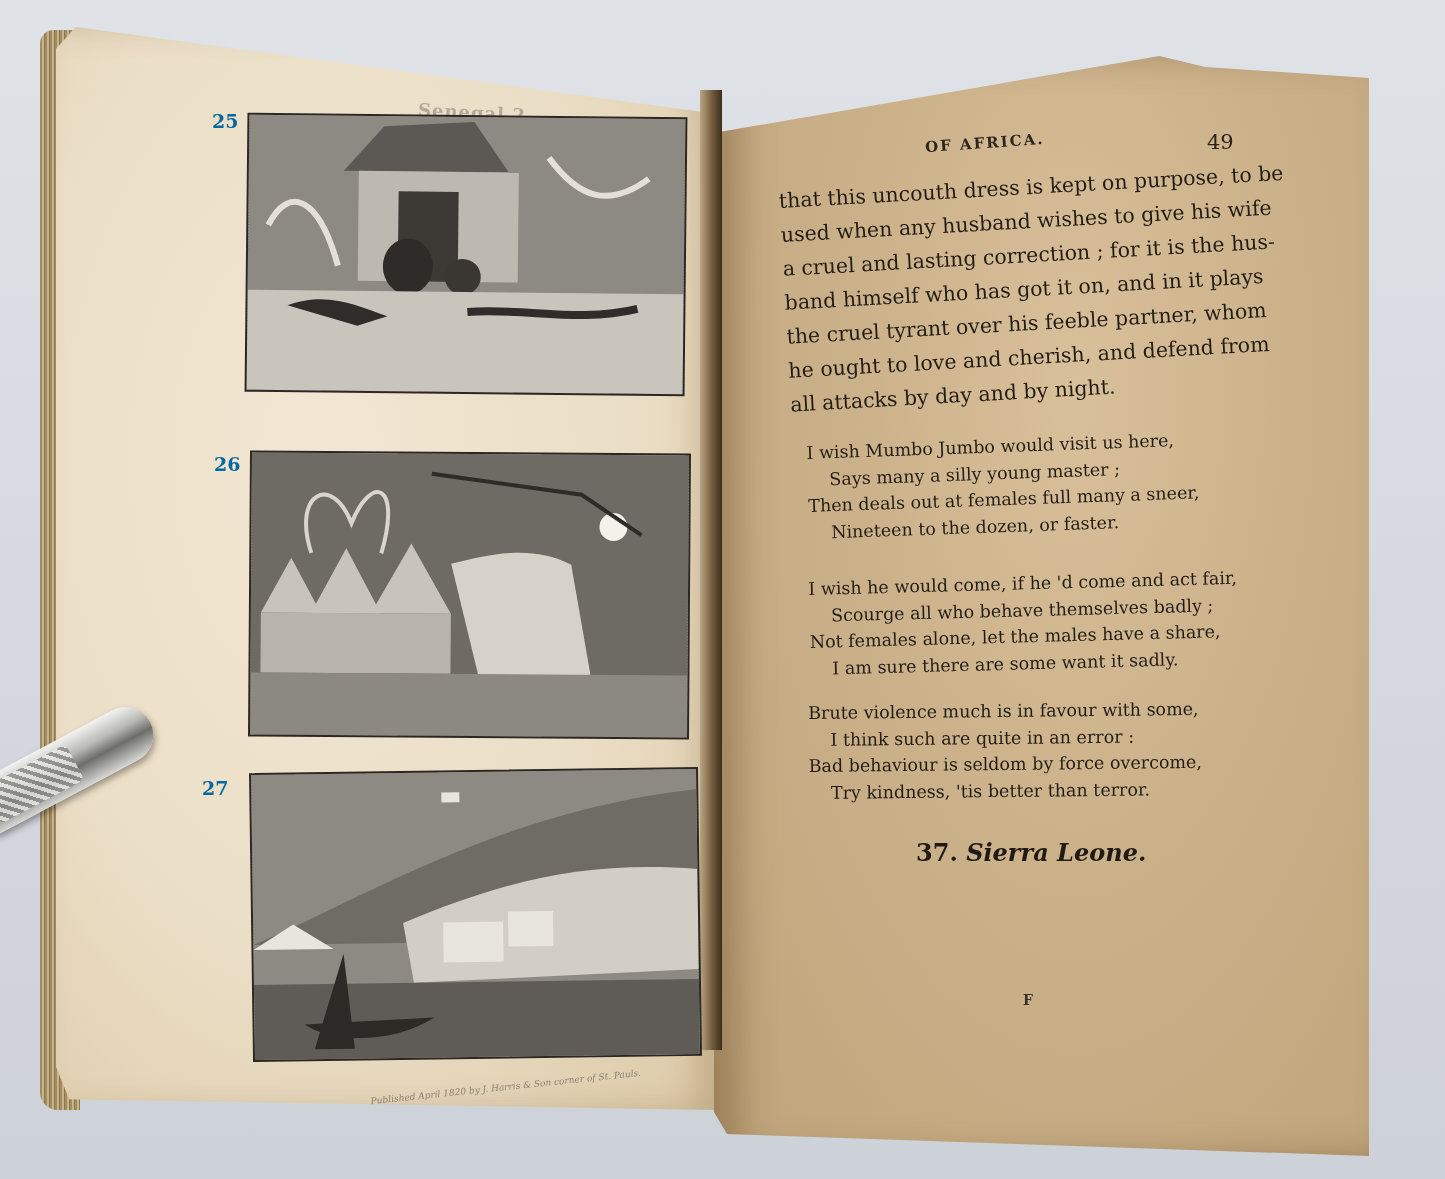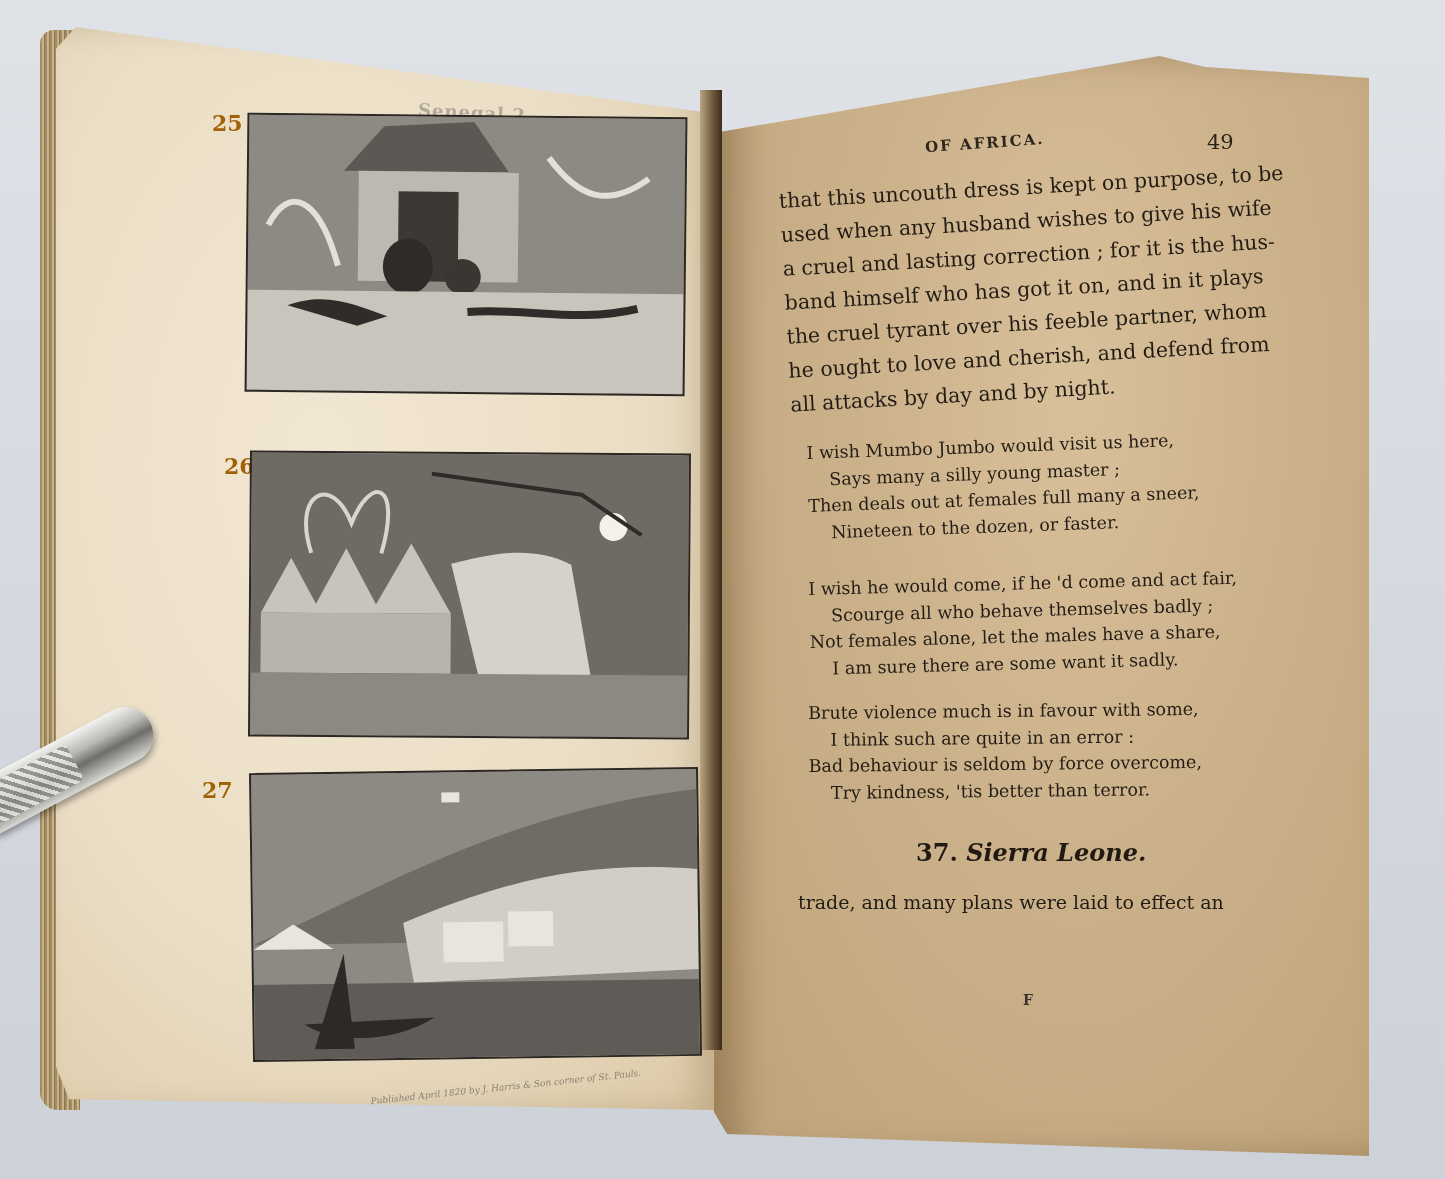--- a/index.html
+++ b/index.html
@@ -12,21 +12,21 @@
   .left-page{position:absolute;left:56px;top:27px;width:660px;height:1083px;
     background:radial-gradient(ellipse at 40% 40%,#f2e7d3 0%,#ebdec6 55%,#dcc9a6 100%);
     clip-path:polygon(0 2%,3% 0,100% 8%,100% 100%,2% 99%,0 96%);
     box-shadow:inset -20px 0 30px rgba(120,90,50,.25);}
   .right-page{position:absolute;left:714px;top:56px;width:655px;height:1100px;
     background:radial-gradient(ellipse at 55% 30%,#d8c09a 0%,#cbb18a 45%,#bfa47a 100%);
     clip-path:polygon(0 7%,68% 0,75% 1%,100% 2%,100% 100%,2% 98%,0 96%);
     box-shadow:inset 25px 0 35px rgba(90,60,30,.35);}
   .gutter{position:absolute;left:700px;top:90px;width:22px;height:960px;background:linear-gradient(90deg,#b9a584,#6d5638 60%,#3b2d1c);}
   
-  .plate-num{position:absolute;font-family:"DejaVu Serif",serif;font-weight:bold;color:#a16207;font-size:22px;}
+  .plate-num{position:absolute;font-family:"DejaVu Serif",serif;font-weight:bold;color:#0369a1;font-size:19px;}
   .plate-title{position:absolute;left:418px;top:102px;font-size:18px;color:#b3a99b;letter-spacing:1px;font-weight:bold;transform:rotate(3deg);}
   .plate{position:absolute;border:2px solid #2b2824;
     background:repeating-linear-gradient(0deg,#4a4640 0 1px,#8e8a84 1px 3px);
     overflow:hidden;}
   .plate svg{position:absolute;inset:0;}
   .publisher{position:absolute;left:370px;top:1082px;font-style:italic;font-size:9px;color:#8a8275;transform:rotate(-6deg);}
   
   .running-head{position:absolute;left:925px;top:134px;font-size:15px;letter-spacing:2px;font-weight:bold;color:#2e261d;transform:rotate(-4deg);}
   .page-number{position:absolute;left:1207px;top:130px;font-size:21px;font-weight:normal;color:#2a2219;}
   .prose{position:absolute;left:778px;top:184px;width:470px;color:#231c15;font-size:20.5px;line-height:34px;transform:rotate(-3.2deg);transform-origin:left top;}
@@ -72,21 +72,21 @@
     <ellipse cx="160" cy="150" rx="25" ry="28" fill="#2e2b28"></ellipse>
     <ellipse cx="215" cy="160" rx="18" ry="18" fill="#3a3733"></ellipse>
     <rect x="0" y="175" width="436" height="100" fill="#c9c5bc"></rect>
     <path d="M40,190 C80,175 110,190 140,200 L110,210 Z" fill="#2f2c29"></path>
     <path d="M220,195 C280,190 330,205 390,190" stroke="#2f2c29" stroke-width="8" fill="none"></path>
     <path d="M20,110 C40,70 70,80 90,150" stroke="#e4e0d8" stroke-width="6" fill="none"></path>
     <path d="M300,40 C330,80 360,90 400,60" stroke="#e4e0d8" stroke-width="6" fill="none"></path>
   </svg>
 </div>
 
-<div class="plate-num" style="left:224px;top:453px;">26</div>
+<div class="plate-num" style="left:214px;top:453px;">26</div>
 <div class="plate" style="left:249px;top:452px;width:437px;height:282px;transform:rotate(0.4deg);">
   <svg width="437" height="282">
     <rect x="0" y="0" width="437" height="282" fill="#6e6a64"></rect>
     <circle cx="362" cy="72" r="14" fill="#f4f1ea"></circle>
     <polygon points="10,160 40,105 70,160" fill="#c8c4bb"></polygon>
     <polygon points="60,160 95,95 130,160" fill="#c8c4bb"></polygon>
     <polygon points="120,160 160,90 200,160" fill="#c8c4bb"></polygon>
     <rect x="10" y="160" width="190" height="60" fill="#b8b4ab"></rect>
     <path d="M60,100 C40,40 80,20 100,70 C120,20 150,30 130,100" stroke="#d9d5cc" stroke-width="4" fill="none"></path>
     <path d="M200,110 C240,100 280,90 320,110 L340,220 L230,230 Z" fill="#d6d2c9"></path>
@@ -144,18 +144,17 @@
   <div>Bad behaviour is seldom by force overcome,</div>
   <div class="indent">Try kindness, 'tis better than terror.</div>
 </div>
 
 <div class="section-heading">
   <span>37.</span>
   <em>Sierra Leone.</em>
 </div>
 
 <div class="para">
-  <div>trade, and many plans were laid to effect an</div>
 </div>
 
 <div class="signature">F</div>
 
 <div class="bookmark"></div>
 
 </body></html>

